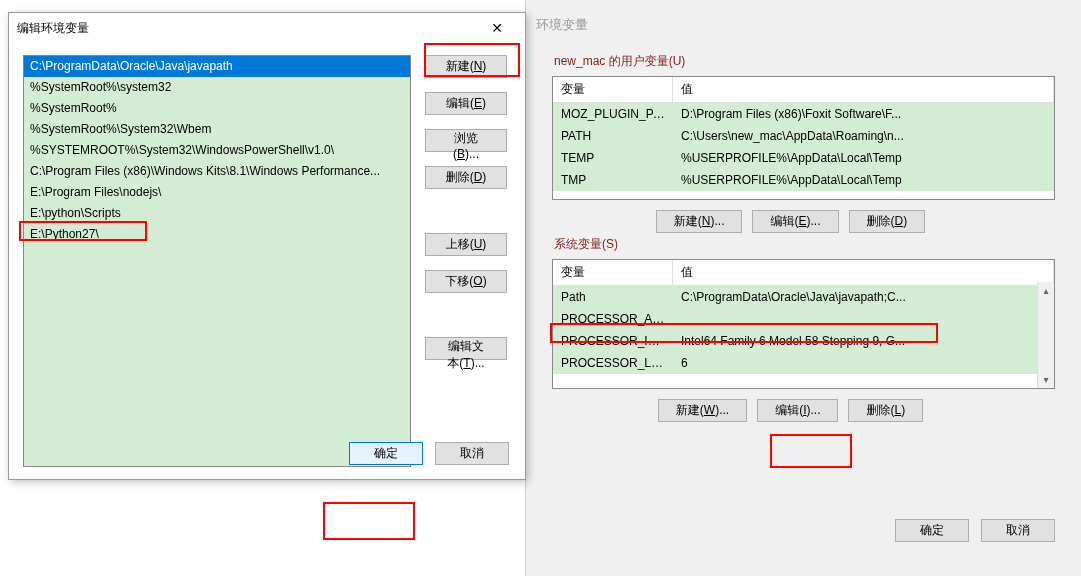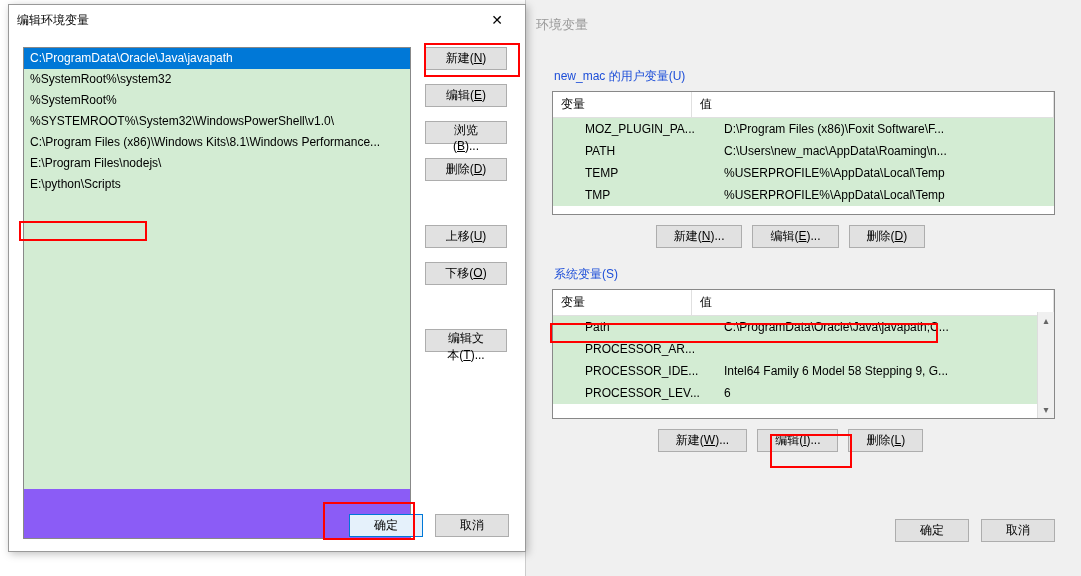--- a/index.html
+++ b/index.html
@@ -23,50 +23,49 @@
     background: #f0f0f0;
     border-left: 1px solid #ccc;
   }
   .bg-title {
     color: #999;
     font-size: 13px;
     padding: 16px 10px;
   }
   .bg-section-label {
     font-size: 12px;
-    margin: 18px 0 6px 28px;
-    color: #1d4ed8;
+    margin: 3px 0 6px 28px;
+    color: #7f1d1d;
   }
   .var-table-wrap {
     margin: 0 26px;
     border: 1px solid #888;
     background: #fff;
     height: 125px;
     overflow: hidden;
     position: relative;
   }
   .var-table-header {
     display: flex;
     background: #fff;
     border-bottom: 1px solid #e0e0e0;
   }
   .var-table-header .col {
     padding: 4px 8px;
     border-right: 1px solid #e0e0e0;
     font-size: 12px;
   }
-  .col-name { width: 139px; }
+  .col-name { width: 120px; }
   .col-val { flex: 1; }
   .var-row {
     display: flex;
     background: #d3ecd3;
     border-bottom: 1px solid #d3ecd3;
     height: 22px;
     align-items: center;
-    padding-left: 24px;
   }
   .var-row .col { padding: 3px 8px; white-space: nowrap; overflow: hidden; text-overflow: ellipsis; }
   .sys-scroll {
     position: absolute;
     right: 0; top: 22px; bottom: 0;
     width: 17px;
     background: #f0f0f0;
     border-left: 1px solid #ddd;
   }
   .sys-scroll .arrow {
@@ -103,23 +102,23 @@
   .red-box {
     position: absolute;
     border: 2px solid #ff0000;
     pointer-events: none;
   }
 
   
   .dialog {
     position: absolute;
     left: 8px;
-    top: 4px;
+    top: 12px;
     width: 518px;
-    height: 548px;
+    height: 468px;
     background: #fff;
     border: 1px solid #999;
     box-shadow: 2px 2px 8px rgba(0,0,0,0.25);
   }
   .dlg-titlebar {
     display: flex;
     justify-content: space-between;
     align-items: center;
     height: 30px;
     padding: 0 8px;
@@ -264,24 +263,26 @@
     <div class="dlg-close">
       <span>✕</span>
     </div>
   </div>
   <div class="dlg-body">
     <div class="path-list">
       <div id="path-rows">
           <div class="path-row selected">C:\ProgramData\Oracle\Java\javapath</div>
           <div class="path-row">%SystemRoot%\system32</div>
           <div class="path-row">%SystemRoot%</div>
+          <div class="path-row">%SystemRoot%\System32\Wbem</div>
           <div class="path-row">%SYSTEMROOT%\System32\WindowsPowerShell\v1.0\</div>
           <div class="path-row">C:\Program Files (x86)\Windows Kits\8.1\Windows Performance...</div>
           <div class="path-row">E:\Program Files\nodejs\</div>
           <div class="path-row">E:\python\Scripts</div>
+          <div class="path-row">E:\Python27\</div>
           <div class="path-row blank"></div>
           <div class="path-row blank"></div>
           <div class="path-row blank"></div>
           <div class="path-row blank"></div>
           <div class="path-row blank"></div>
           <div class="path-row blank"></div>
           <div class="path-row blank"></div>
           <div class="path-row blank"></div>
           <div class="path-row blank"></div>
           <div class="path-row blank"></div>

